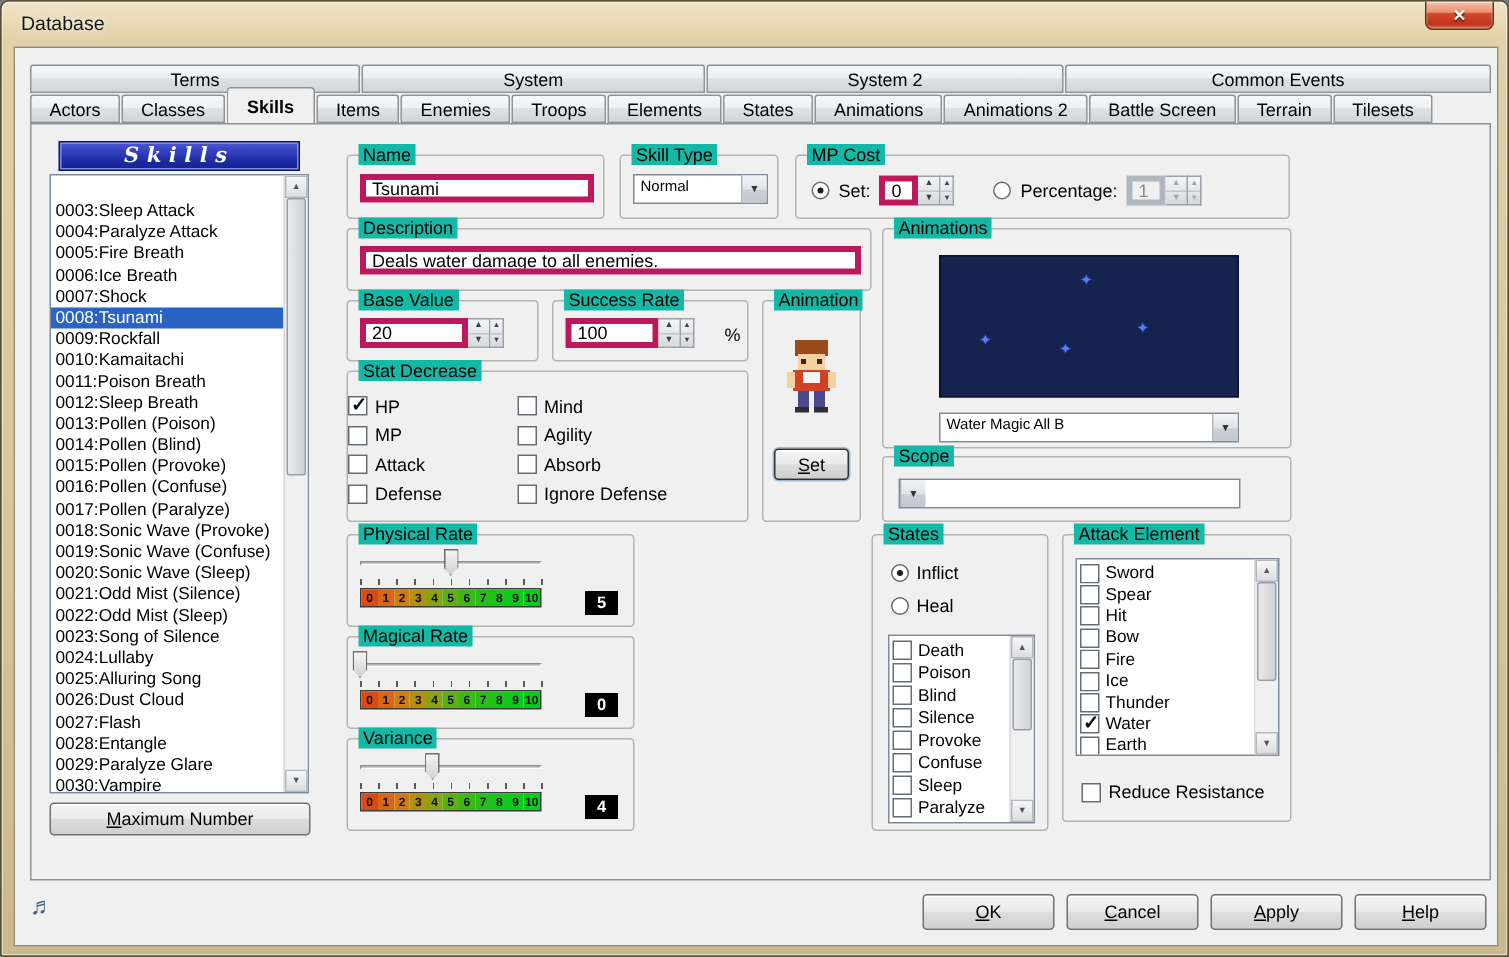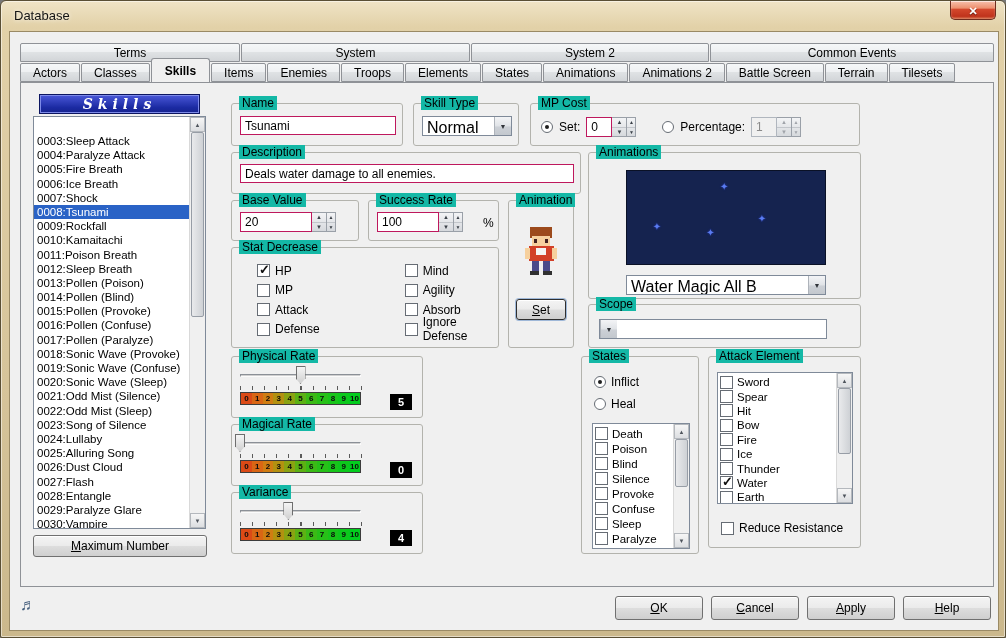--- a/index.html
+++ b/index.html
@@ -19,23 +19,23 @@
   .tabrow1{position:absolute;left:10px;top:11px;height:19px;display:flex;gap:1px;}
   .tabrow1>div:nth-of-type(1){width:220px}.tabrow1>div:nth-of-type(2){width:229px}
   .tabrow1>div:nth-of-type(3){width:238px}.tabrow1>div:nth-of-type(4){width:284px}
   .tabrow2{position:absolute;left:10px;top:31px;height:19px;display:flex;gap:1px;align-items:flex-end;}
   .tabrow2 .tab{height:19px;padding:0 12px;}
   .tabrow2 .tab.active{background:#f0f0f0;height:24px;margin-top:-5px;position:relative;z-index:6;border-bottom:none;font-weight:bold;padding:0 13px;border-radius:3px 3px 0 0;}
   .page{position:absolute;left:10px;top:50px;width:974px;height:505px;border:1px solid #8f9297;background:#f0f0f0;z-index:2;}
   
   .group{position:absolute;border:1px solid #b3b3ad;border-radius:3px;}
   .gtitle{position:absolute;top:-8px;left:7px;background:#14b8a6;padding:0 3px;font-size:12px;line-height:14px;color:#000;white-space:nowrap;}
-  .edit{position:absolute;border:1px solid #be185d;background:#fff;font-size:12px;padding:1px 4px;height:19px;outline:none;color:#000;}
+  .edit{position:absolute;border:4px solid #be185d;background:#fff;font-size:12px;padding:1px 4px;height:19px;outline:none;color:#000;}
   .combo{position:absolute;display:flex;border:1px solid #7f8a99;background:#fff;height:20px;align-items:stretch;}
-  .combo .ctext{flex:1;padding:2px 4px;font-size:16px;white-space:nowrap;overflow:hidden;}
+  .combo .ctext{flex:1;padding:2px 4px;font-size:10px;white-space:nowrap;overflow:hidden;}
   .combo .carrow{width:17px;border-left:1px solid #aeb3ba;background:linear-gradient(#f3f4f6,#e0e3e7 50%,#ccd0d6 55%,#c3c8ce);
     display:flex;align-items:center;justify-content:center;font-size:7px;color:#30343a;}
   .cb{width:13px;height:13px;border:1px solid #666c74;background:#fff;display:inline-block;position:relative;flex:none;}
   .checked>.cb::after{content:"✓";position:absolute;left:1px;top:-3px;font-size:13px;font-weight:bold;color:#101010;}
   .radio{width:12px;height:12px;border:1px solid #666c74;border-radius:50%;background:#fff;position:relative;flex:none;display:inline-block;}
   .radio.sel::after{content:"";position:absolute;left:3px;top:3px;width:4px;height:4px;border-radius:50%;background:#1d1d1d;}
   .opt{display:flex;align-items:center;gap:5px;font-size:12px;color:#000;}
   .btn{border:1px solid #707070;border-radius:3px;background:linear-gradient(#f4f4f4,#ebebeb 48%,#dddddd 52%,#cfcfcf);
     font-size:12px;display:flex;align-items:center;justify-content:center;box-shadow:inset 0 1px 0 #fff;color:#000;cursor:default;}
   .btn span{display:block;}
@@ -83,21 +83,21 @@
   #g-succ .unit{position:absolute;left:114px;top:15px;font-size:12px;}
   #g-anim{left:487px;top:117px;width:66px;height:148px;}
   .battler{position:absolute;left:10px;top:24px;width:44px;height:50px;}
   #set-btn{position:absolute;left:7px;top:98px;width:50px;height:21px;border-color:#2f2f2f;box-shadow:inset 0 1px 0 #fff,0 0 0 1px #9fb8d8;}
   #g-anims{left:567px;top:69px;width:273px;height:147px;}
   .anim-preview{position:absolute;left:37px;top:17px;width:200px;height:95px;background:#15234f;border:1px solid #0a1126;}
   .anim-sprites{position:absolute;inset:0;}
   .spr{position:absolute;color:#5a7cf0;font-size:10px;text-shadow:0 0 2px #2a3ec0;}
   #g-anims .combo{left:37px;top:122px;width:200px;}
   #g-stat{left:210px;top:164px;width:268px;height:101px;}
-  .cols{position:absolute;left:25px;top:16px;display:flex;gap:85px;justify-content:flex-end;}
+  .cols{position:absolute;left:0;top:16px;display:flex;gap:50px;justify-content:flex-end;}
   .col{display:flex;flex-direction:column;gap:6.5px;}
   .col .opt{height:13px;}
   #g-scope{left:567px;top:221px;width:273px;height:44px;}
   #g-scope .combo{left:10px;top:14px;width:228px;}
   
   .sl{width:192px;height:62px;}
   #g-phys{left:210px;top:273px;}
   #g-mag{left:210px;top:341px;}
   #g-var{left:210px;top:409px;}
   .sl-track{position:absolute;left:8px;top:17px;width:121px;height:3px;background:#cfcfcf;border:1px solid #8b9097;border-bottom-color:#fbfbfb;border-right-color:#fbfbfb;}

